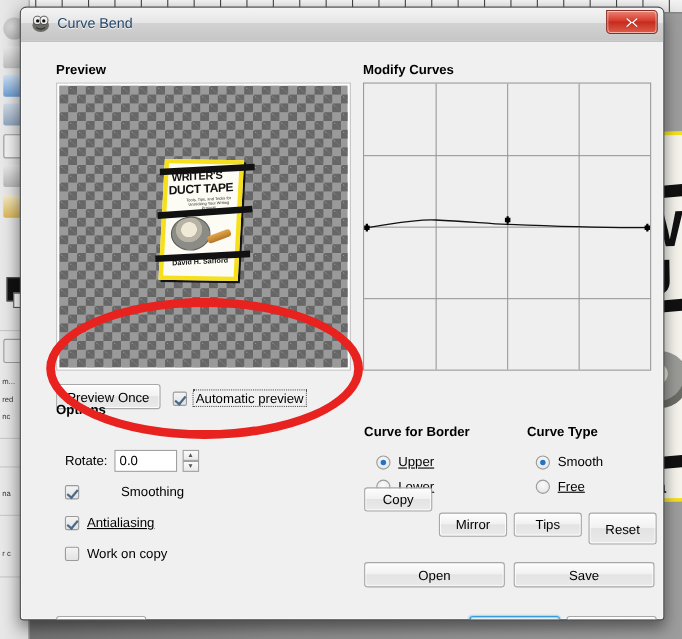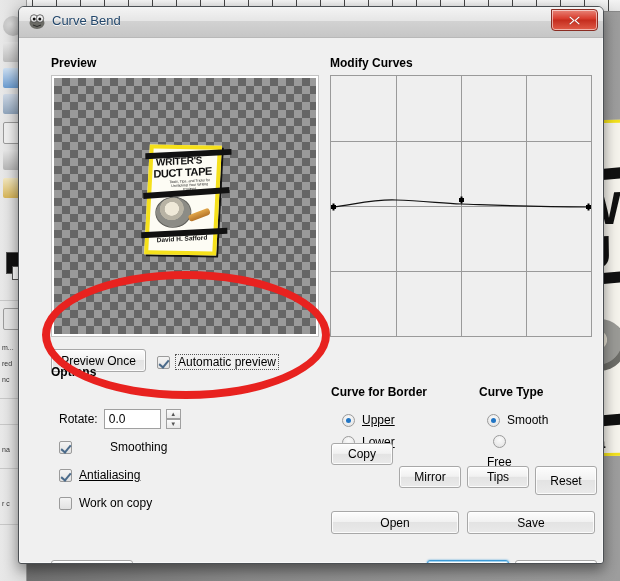--- a/index.html
+++ b/index.html
@@ -242,21 +242,21 @@
     display:inline-block;position:relative;box-sizing:border-box;flex:0 0 auto;cursor:pointer;
   }
   .radio.sel::after{
     content:"";position:absolute;left:3px;top:3px;width:5px;height:5px;border-radius:50%;
     background:#2175c4;
   }
   .rrow{position:absolute;display:flex;align-items:center;gap:7px;}
   #upperRow{left:313px;top:370px;}
   #lowerRow{left:313px;top:392px;}
   #smoothRRow{left:458px;top:370px;}
-  #freeRow{left:458px;top:392px;flex-direction:column;}
+  #freeRow{left:458px;top:392px;}
 
   #btnCopy{position:absolute;left:302px;top:400px;width:62px;height:22px;}
   #btnMirror{position:absolute;left:370px;top:423px;width:62px;height:22px;}
   #btnSwap{position:absolute;left:438px;top:423px;width:62px;height:22px;}
   #btnReset{position:absolute;left:506px;top:423px;width:62px;height:29px;}
   #btnOpen{position:absolute;left:302px;top:468px;width:128px;height:23px;}
   #btnSave{position:absolute;left:438px;top:468px;width:128px;height:23px;}
 
   #btnHelp{position:absolute;left:22px;top:517px;width:82px;height:24px;}
   #btnOK{position:absolute;left:398px;top:517px;width:82px;height:24px;}

